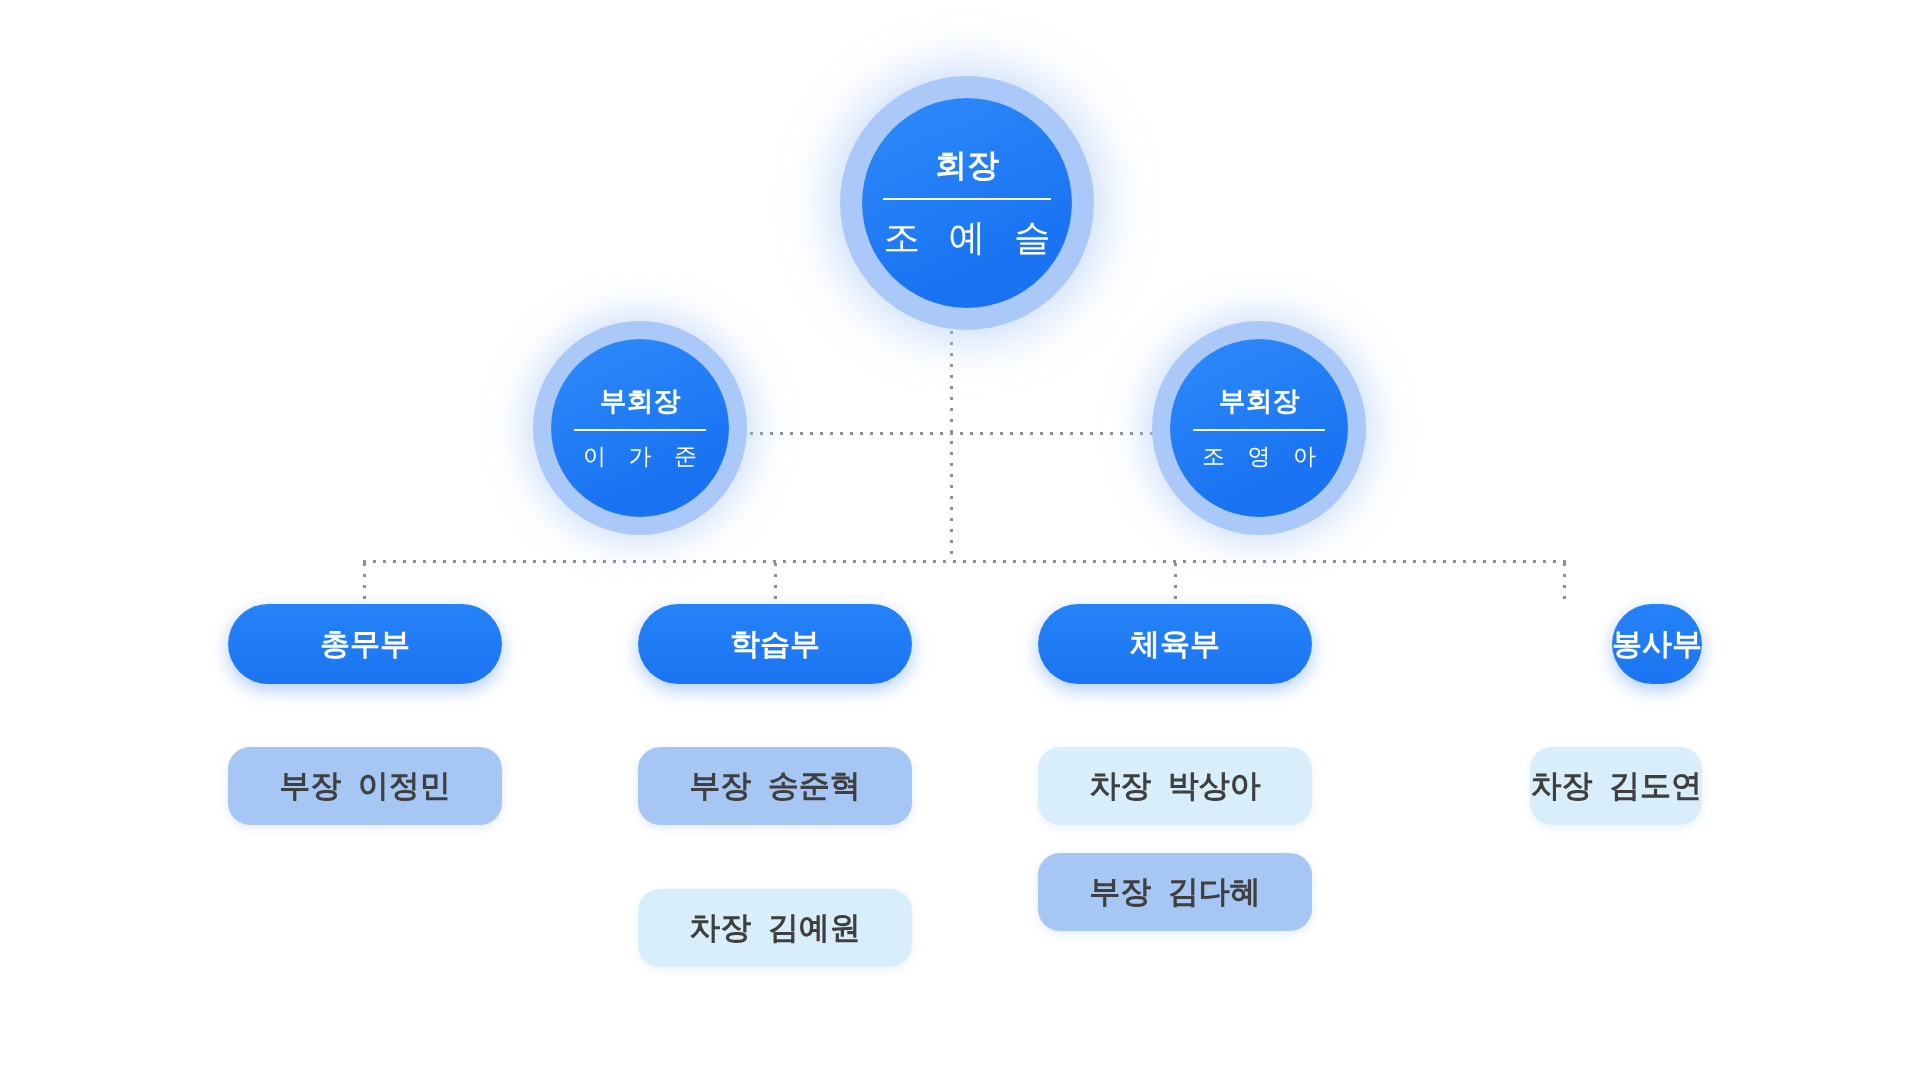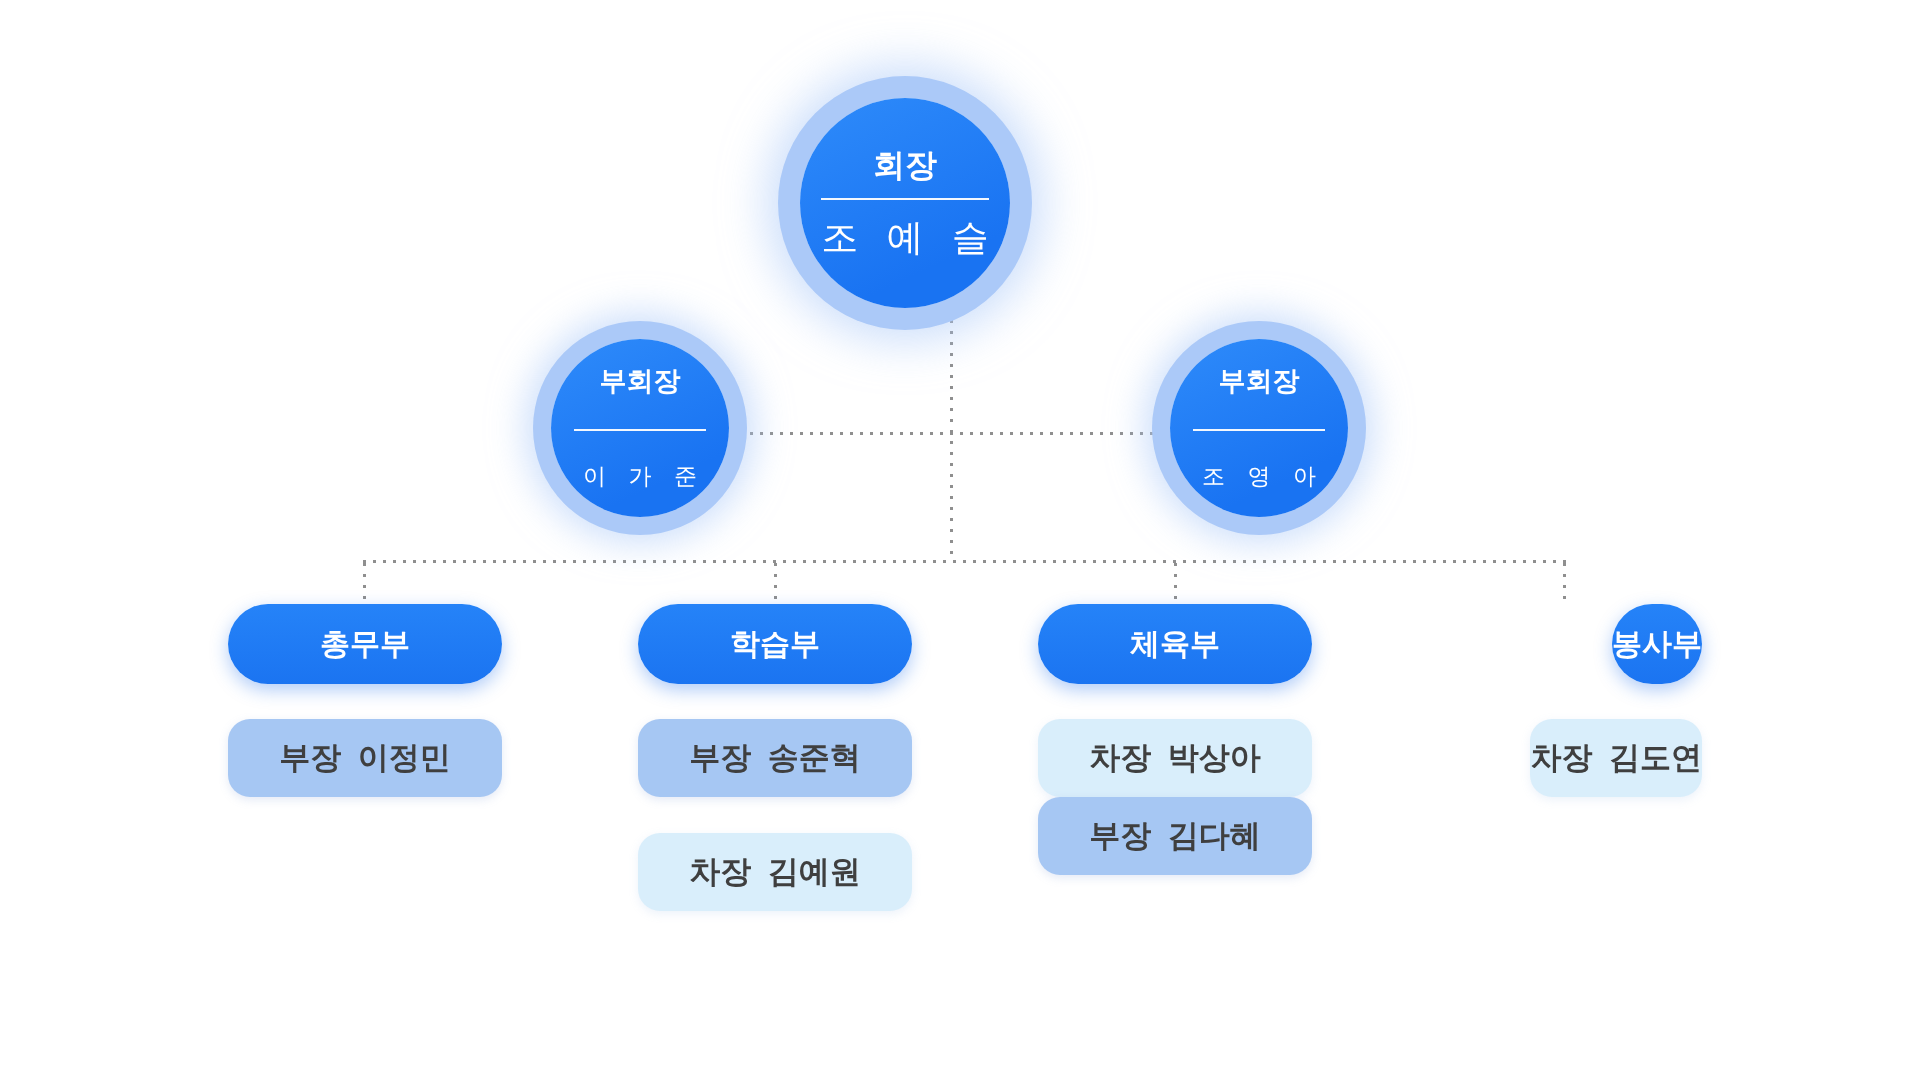--- a/index.html
+++ b/index.html
@@ -30,48 +30,48 @@
     background: linear-gradient(155deg, #2e8bfa 0%, #1973f2 75%);
     display: flex;
     flex-direction: column;
     align-items: center;
     justify-content: center;
     color: #ffffff;
     text-align: center;
   }
   .circle.president {
     width: 210px; height: 210px;
-    left: 800px; top: 98px;
+    left: 862px; top: 98px;
     box-shadow: 0 0 0 22px #abc9f8, 0 0 46px 34px rgba(171,201,248,0.60);
   }
   .circle.vp {
     width: 178px; height: 178px;
     top: 339px;
     box-shadow: 0 0 0 18px #abc9f8, 0 0 36px 26px rgba(171,201,248,0.60);
-    gap: 20px;
   }
   .vp-left  { left: 551px; }
   .vp-right { left: 1170px; }
 
   .c-title { font-weight: bold; font-size: 32px; line-height: 1.1; }
   .vp .c-title { font-size: 27px; }
   .c-divider { height: 2px; background: rgba(255,255,255,0.95); }
   .president .c-divider { width: 168px; margin: 15px 0 18px; }
   .vp .c-divider { width: 132px; margin: 12px 0 13px; }
   .c-name { font-size: 37px; letter-spacing: 9px; padding-left: 9px; line-height: 1.1; }
   .vp .c-name { font-size: 23px; letter-spacing: 8px; padding-left: 8px; }
 
   
   .col {
     position: absolute;
     top: 604px;
     width: 274px;
     display: flex;
     flex-direction: column;
     align-items: stretch;
+    gap: 28px;
   }
   .col-1 { left: 228px; }
   .col-2 { left: 638px; }
   .col-3 { left: 1038px; }
   .col-4 { left: 1428px; align-items: flex-end; }
 
   .pill {
     height: 80px;
     border-radius: 40px;
     background: linear-gradient(180deg, #2583f8, #1b74f1);

